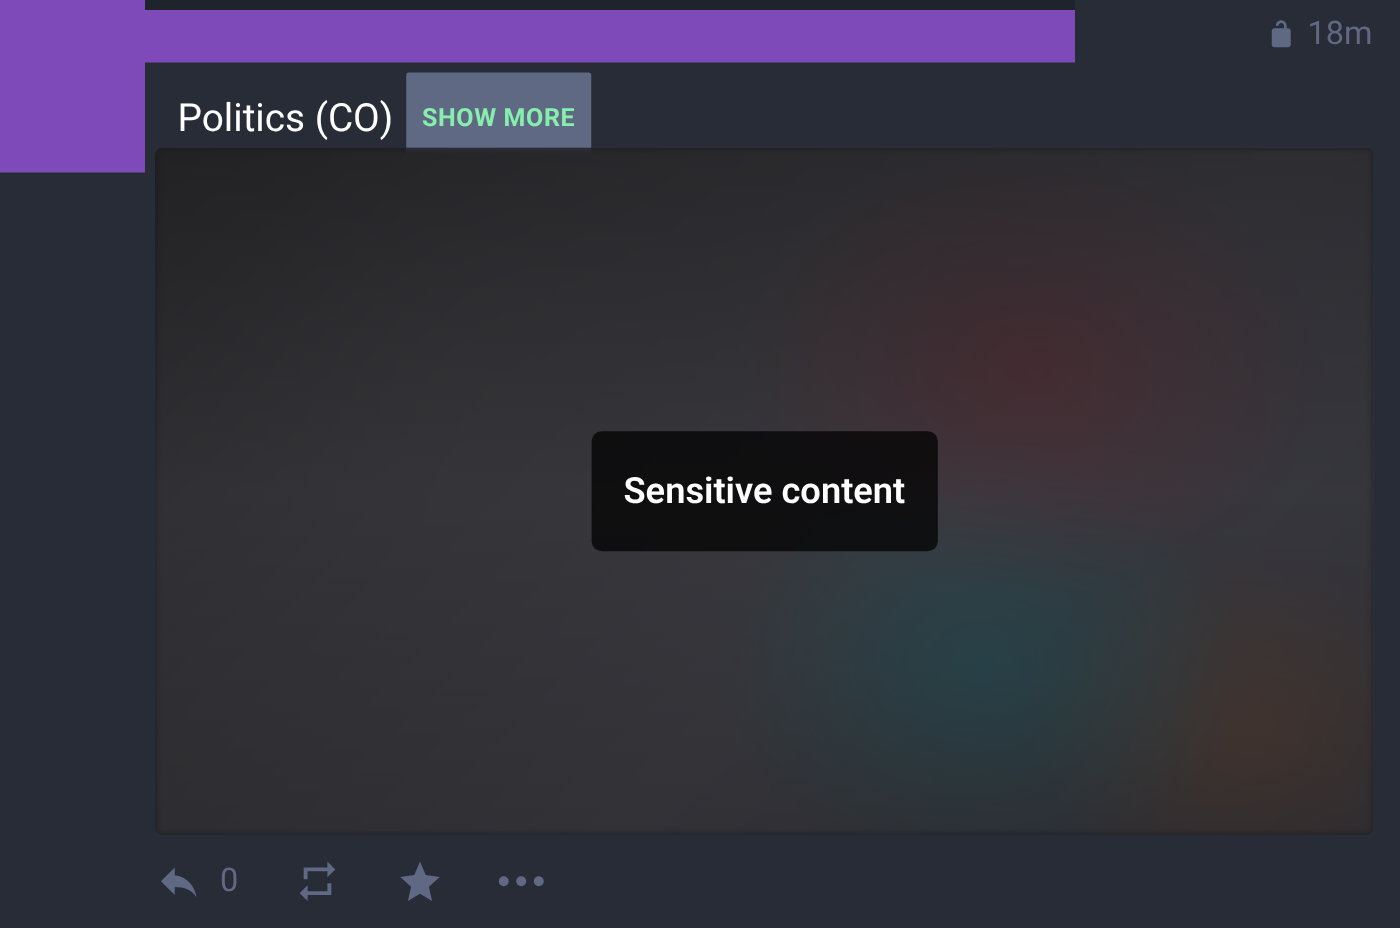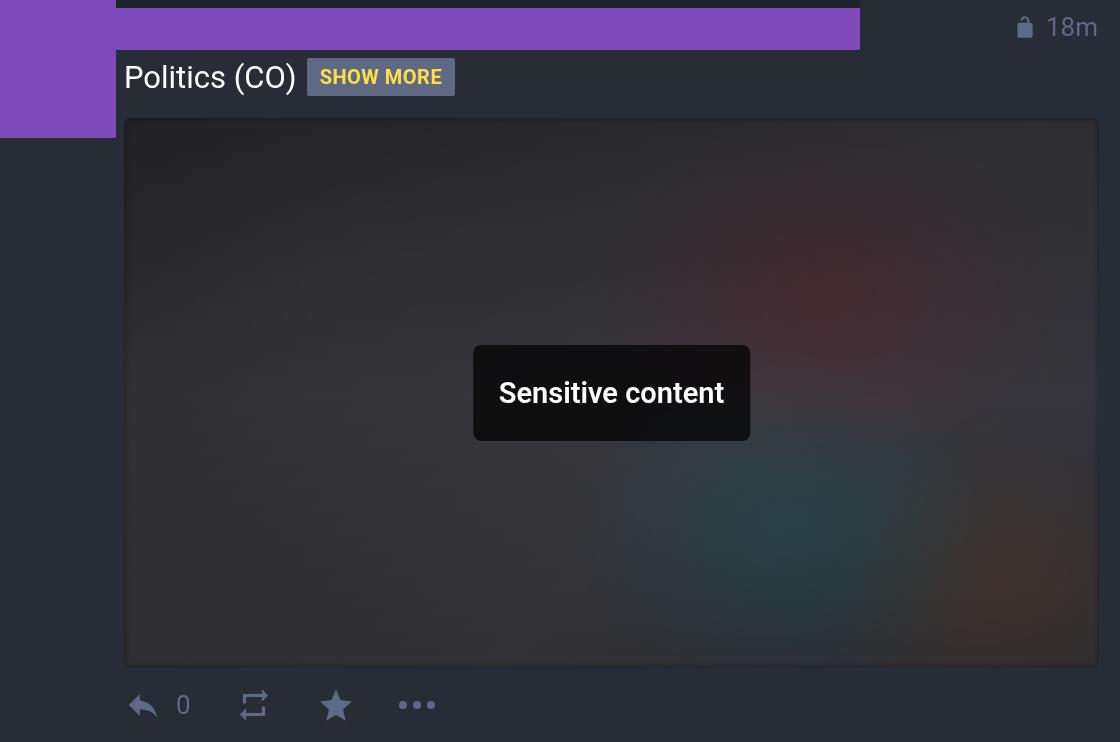--- a/index.html
+++ b/index.html
@@ -58,26 +58,27 @@
       position: absolute;
       left: 124px;
       top: 58px;
       display: flex;
       align-items: center;
       gap: 10px;
     }
     .cw-text {
       color: #fff;
       font-size: 31px;
+      margin-left: 18px;
     }
     .show-more {
       background: #606984;
-      color: #fde047;
+      color: #86efac;
       border: none;
-      padding: 7px 13px;
+      padding: 24px 13px;
       font-size: 20px;
       font-weight: 700;
       letter-spacing: 0.5px;
       border-radius: 2px;
       cursor: pointer;
       font-family: inherit;
     }
     .media-container {
       position: absolute;
       left: 124px;

